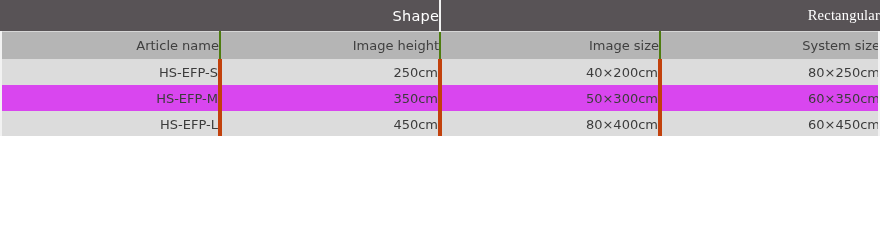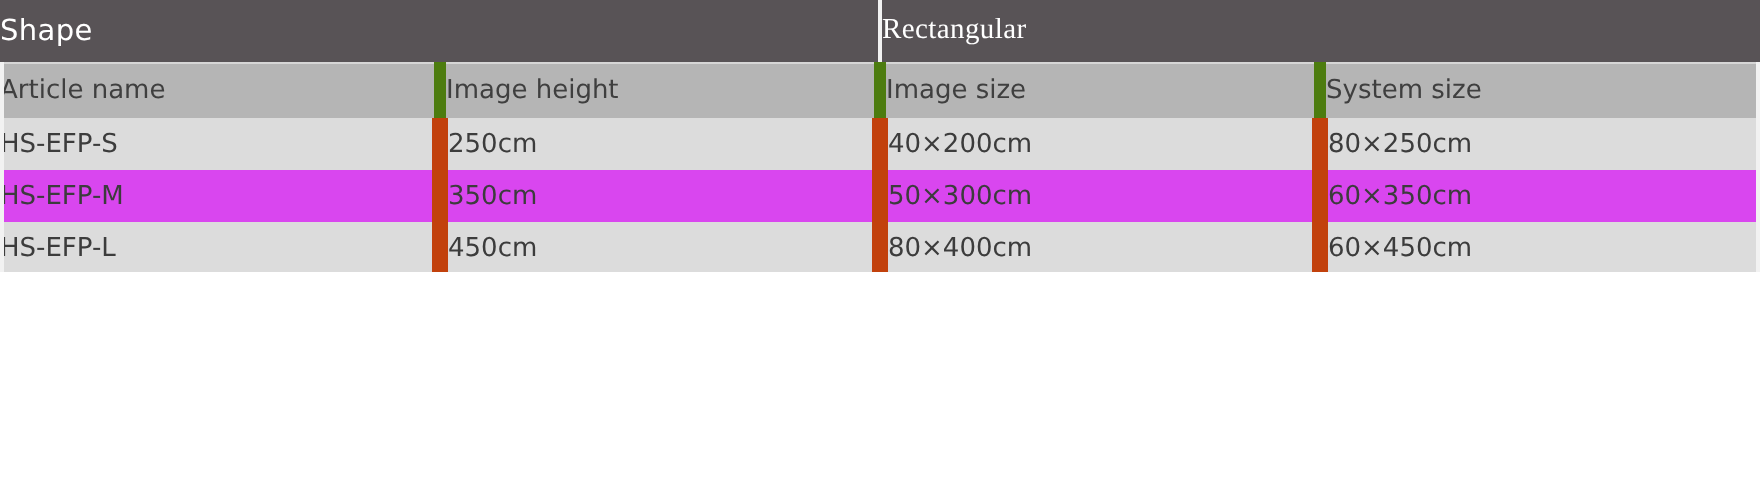--- a/index.html
+++ b/index.html
@@ -21,21 +21,21 @@
     height: 136px;
     border-collapse: collapse;
     table-layout: fixed;
     background: #dcdcdc;
   }
 
   .spec-table td,
   .spec-table th {
     padding: 0;
     margin: 0;
-    text-align: left;
+    text-align: right;
     vertical-align: middle;
     font-weight: normal;
     white-space: nowrap;
     overflow: hidden;
   }
 
   
   tr.group-header-row {
     height: 31px;
   }
@@ -54,36 +54,36 @@
 
   
   tr.column-header-row {
     height: 27px;
   }
   tr.column-header-row th {
     background: #b5b5b5;
     color: #3f3f3f;
     font-size: 13px;
     height: 27px;
-    border-right: 6px solid #4d7c0f;
+    border-right: 2px solid #4d7c0f;
     border-top: 1px solid #d6d6d6;
   }
   tr.column-header-row th:last-child {
     border-right: 0;
   }
 
   
   tr.data-row {
     height: 26px;
   }
   tr.data-row td {
     color: #3c3c3c;
     font-size: 13px;
     height: 26px;
-    border-right: 8px solid #c2410c;
+    border-right: 4px solid #c2410c;
   }
   tr.data-row td:last-child {
     border-right: 0;
   }
 
   tr.data-row.row-light td {
     background: #dcdcdc;
   }
   tr.data-row.row-shaded td {
     background: #d946ef;

